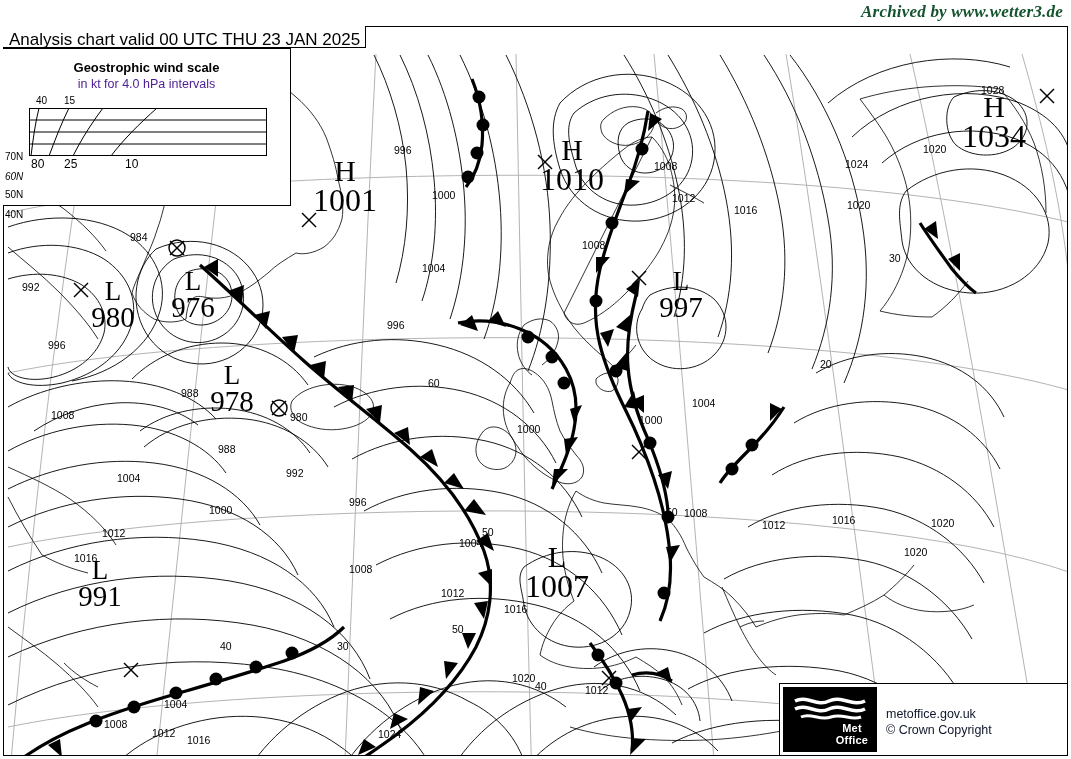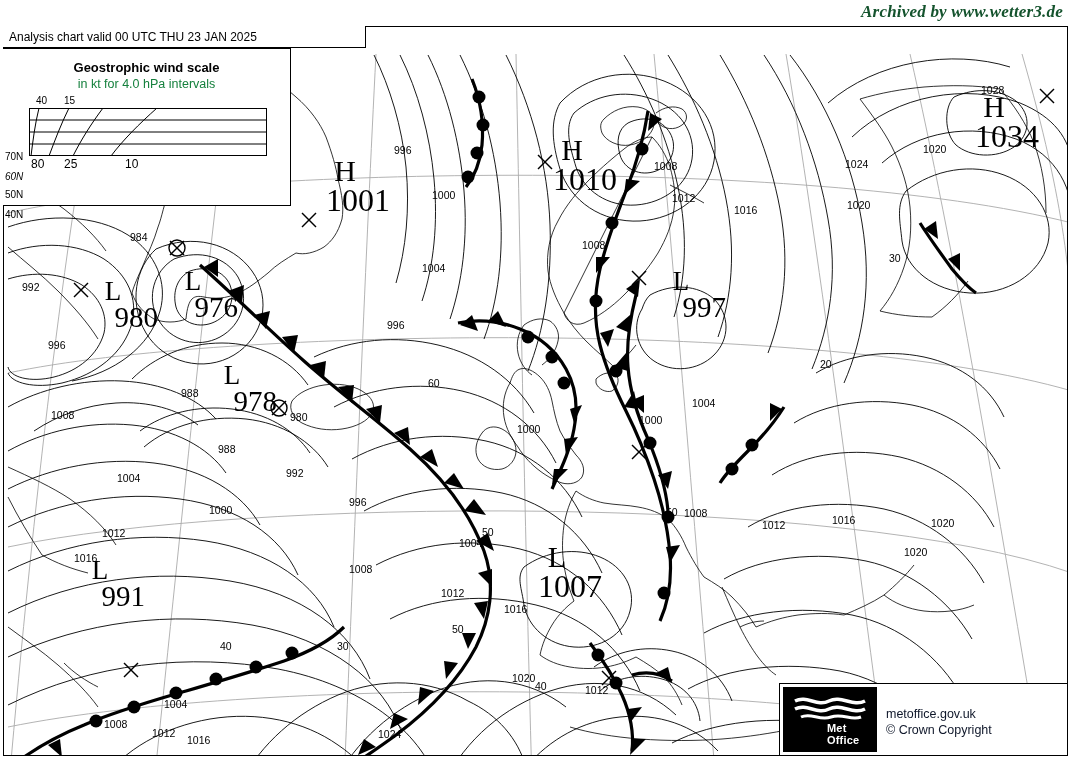--- a/index.html
+++ b/index.html
@@ -39,21 +39,21 @@
   }
   
   .title-box {
     position: absolute;
     left: 3px; top: 26px;
     width: 363px; height: 22px;
     border: 1px solid #000;
     border-left: none;
     border-top: none;
     background: #fff;
-    font-size: 12px;
+    font-size: 17px;
     color: #000;
     padding: 4px 16px 0 6px;
     white-space: nowrap;
     z-index: 40;
   }
   
   .legend-box {
     position: absolute;
     left: 3px; top: 48px;
     width: 288px; height: 158px;
@@ -66,21 +66,21 @@
     text-align: center;
     font-weight: bold;
     font-size: 13px;
     margin-top: 11px;
     color: #000;
   }
   .legend-sub {
     text-align: center;
     font-size: 12.5px;
     margin-top: 2px;
-    color: #15803d;
+    color: #4c1d95;
   }
   .legend-graphic {
     position: absolute;
     left: 26px; top: 59px;
     width: 238px; height: 48px;
   }
   .legend-lat {
     position: absolute;
     left: 2px;
     font-size: 10px;
@@ -117,21 +117,21 @@
   }
   .logo-mark .wave {
     position: absolute;
     left: 10px; top: 8px;
     width: 74px; height: 26px;
   }
   .logo-mark .logo-text {
     position: absolute;
     left: 0; right: 0;
     bottom: 6px;
-    text-align: left;
+    text-align: center;
     color: #fff;
     font-size: 11px;
     font-weight: bold;
     letter-spacing: 0.2px;
     padding-left: 44px;
   }
   .logo-lines {
     flex: 1;
     padding: 22px 0 0 9px;
     font-size: 12.5px;
@@ -148,21 +148,20 @@
     line-height: 1.0;
   }
   .sys-label .sys-letter {
     display: block;
     font-size: 27px;
   }
   .sys-label .sys-value {
     display: block;
     font-size: 29px;
     margin-top: -2px;
-    text-align: right;
   }
   .sys-label.big .sys-letter { font-size: 30px; }
   .sys-label.big .sys-value { font-size: 32px; }
 </style>
 </head>
 <body>
 
 <div class="map-frame">
 <svg id="chart" viewBox="0 0 1071 759">
   <defs>

